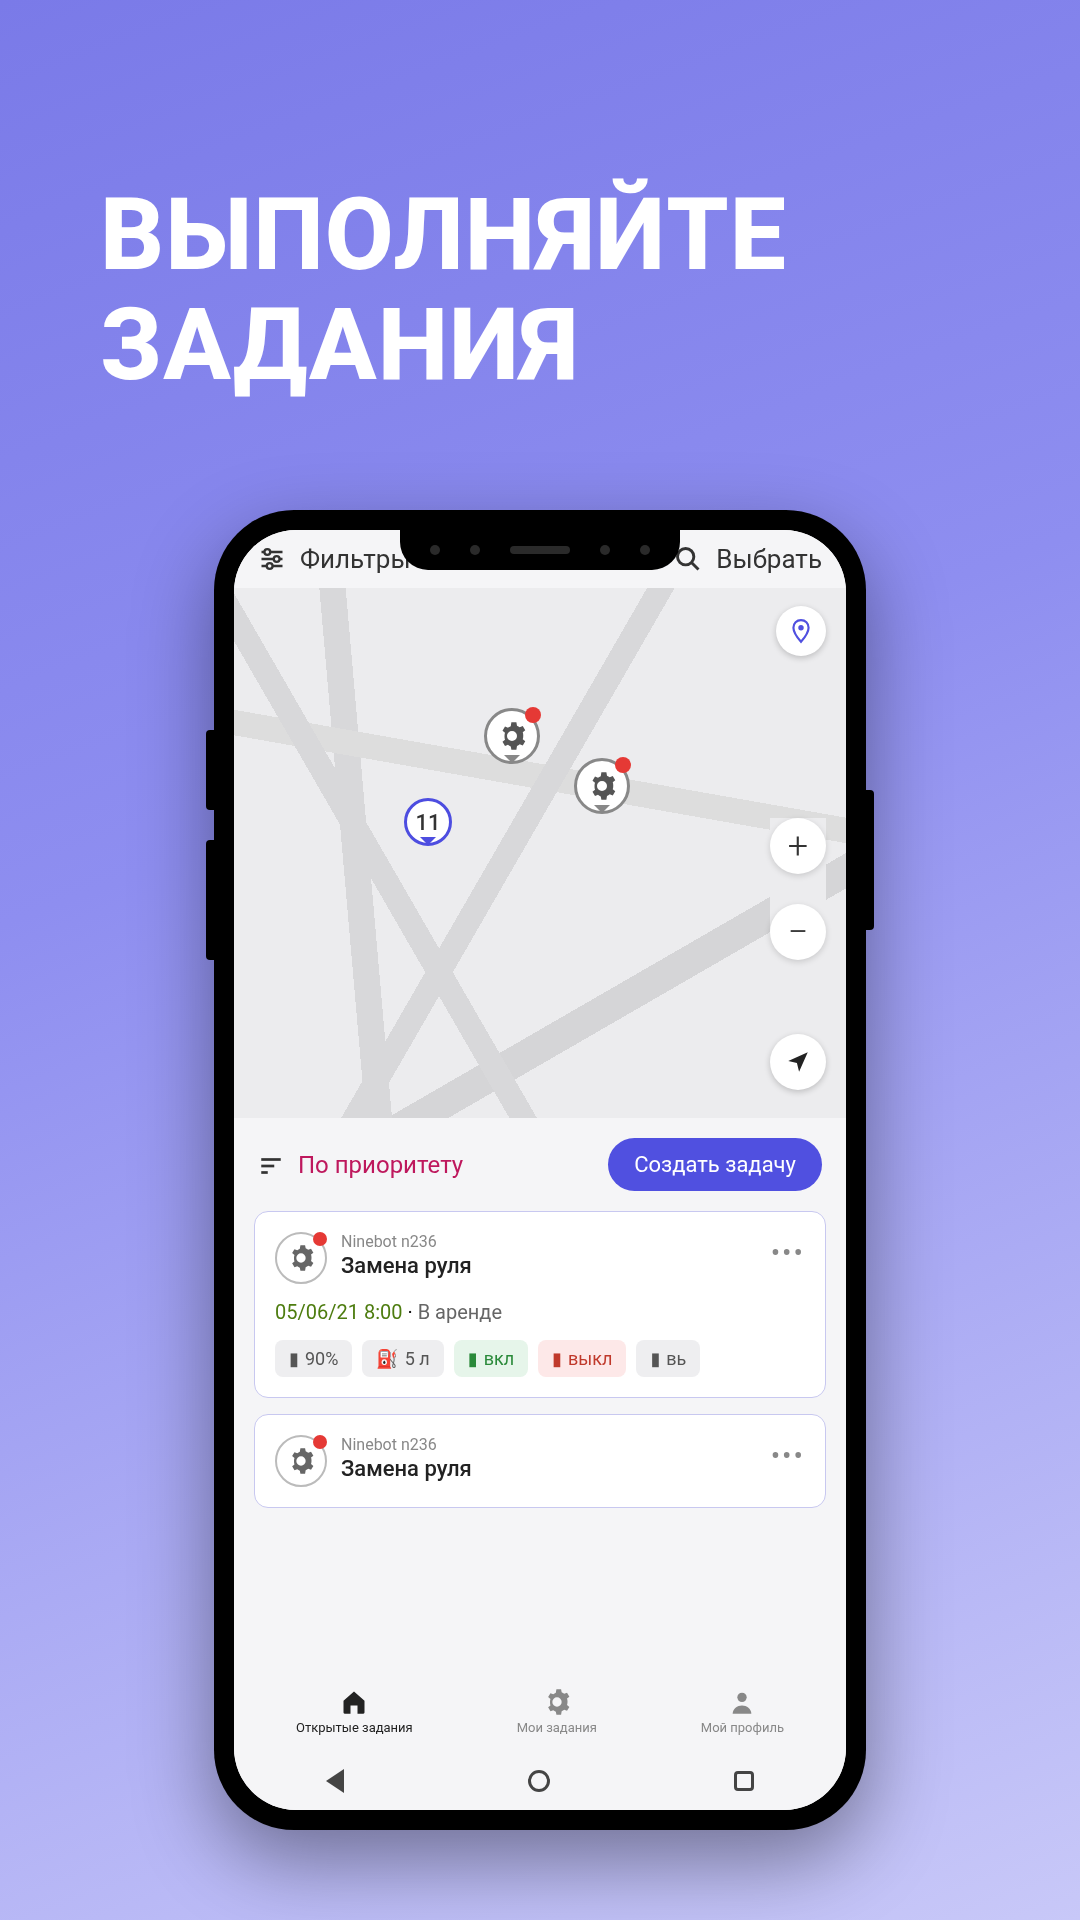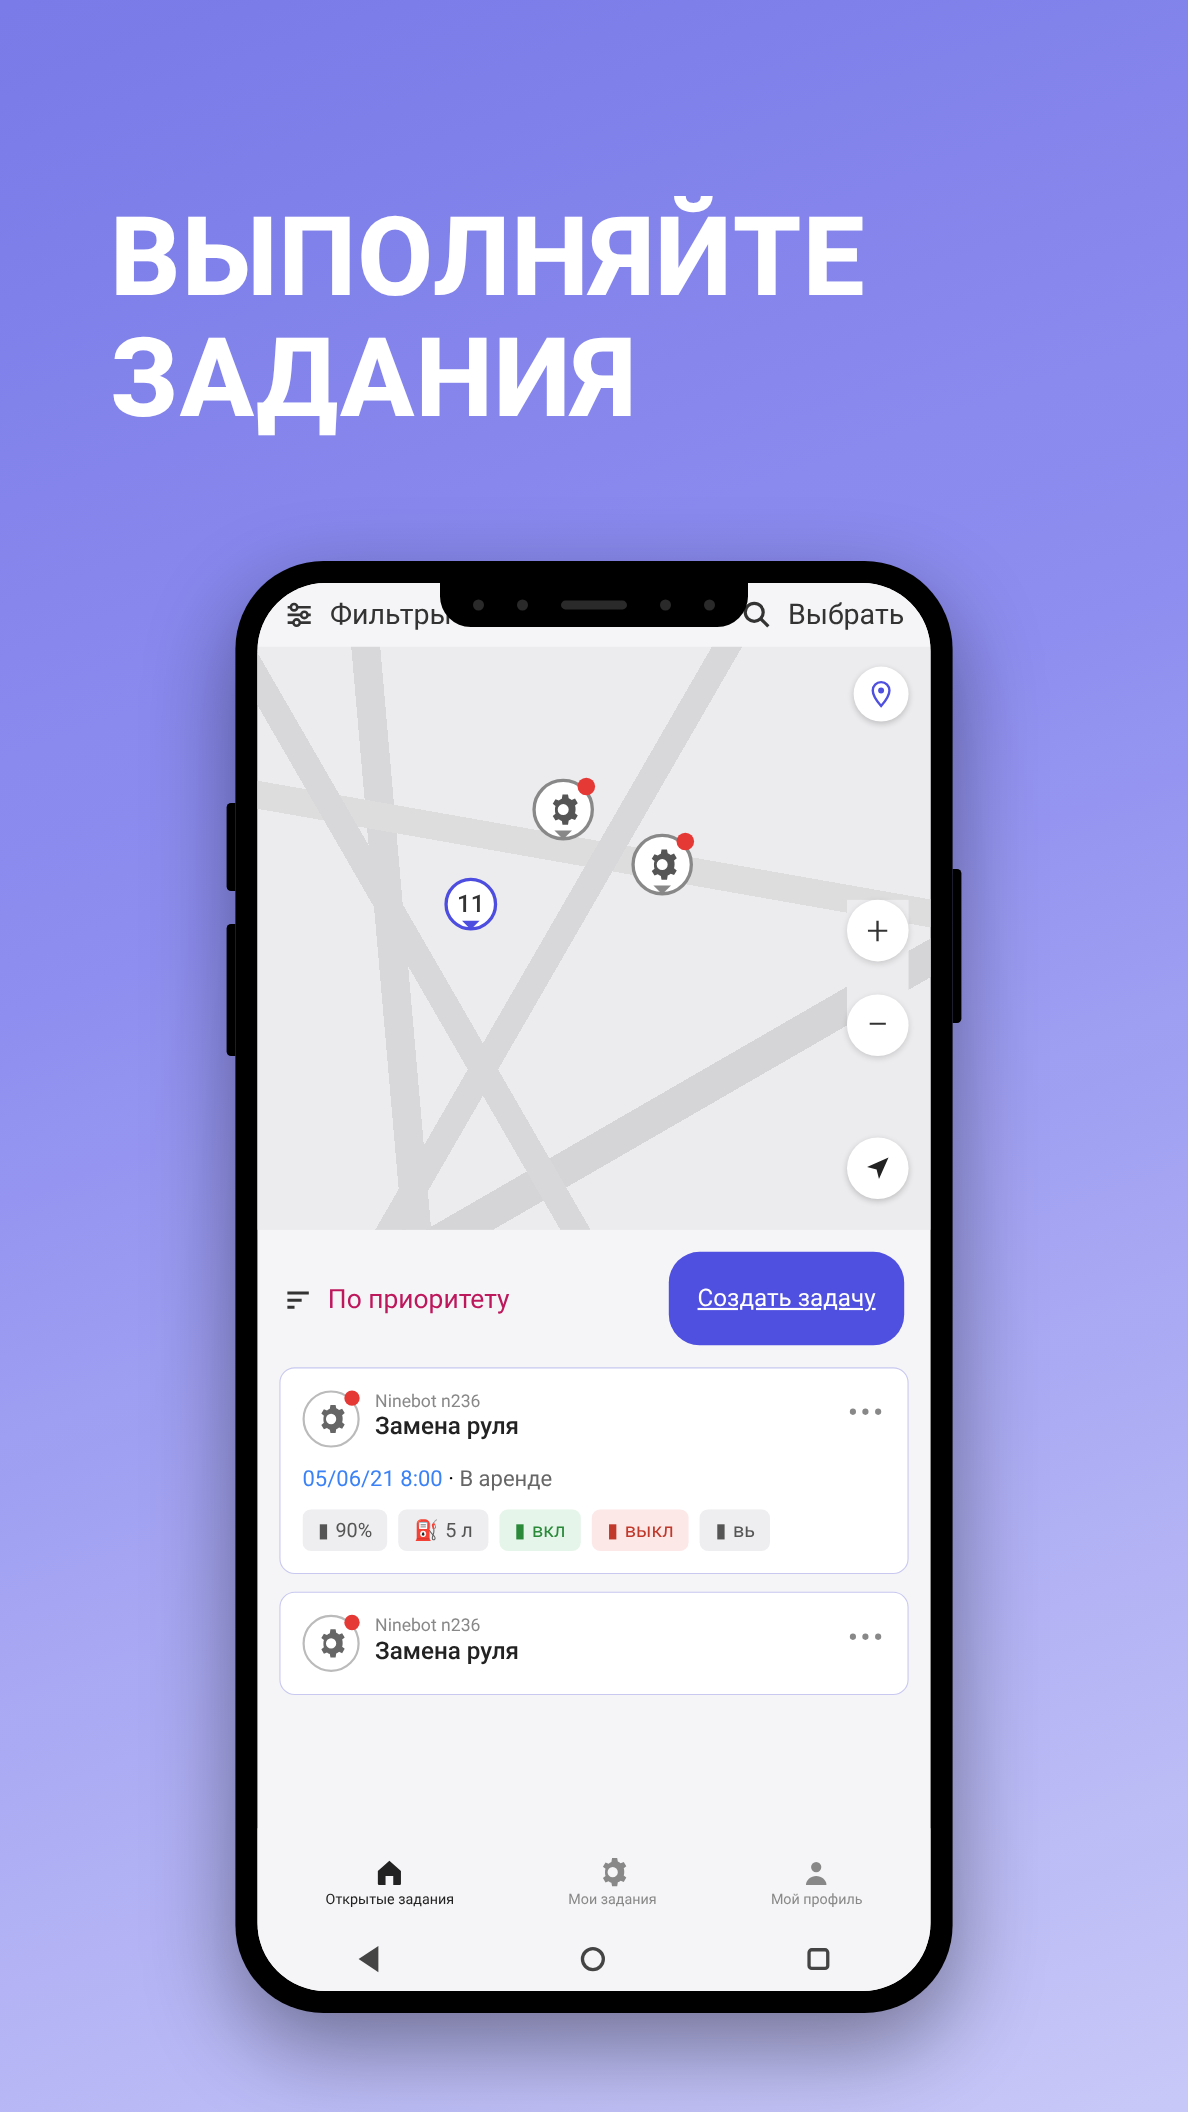--- a/index.html
+++ b/index.html
@@ -220,24 +220,23 @@
 .sort-bar {
   display: flex;
   align-items: center;
   justify-content: space-between;
   padding: 20px 24px;
 }
 .sort-left { display: flex; align-items: flex-end; gap: 14px; font-size: 24px; color: #be185d; }
 .create-btn {
   background: #5050e0;
   color: #fff;
-  padding: 30px 26px;
+  padding: 14px 26px;
   border-radius: 28px;
   font-size: 22px;
-  text-decoration: underline;
 }
 .task-card {
   margin: 0 20px 16px;
   background: #fff;
   border: 1.5px solid #c8c8f0;
   border-radius: 14px;
   padding: 20px;
 }
 .task-head { display: flex; align-items: flex-start; gap: 14px; }
 .task-icon {
@@ -258,21 +257,21 @@
   width: 14px;
   height: 14px;
   background: #e53935;
   border-radius: 50%;
 }
 .task-texts { flex: 1; }
 .task-vehicle { color: #888; font-size: 16px; margin-bottom: 2px; }
 .task-title { font-size: 22px; color: #222; font-weight: 500; }
 .task-more { color: #888; font-size: 28px; letter-spacing: 2px; padding-top: 4px; }
 .task-meta { margin-top: 16px; font-size: 20px; }
-.task-date { color: #3b82f6; }
+.task-date { color: #4d7c0f; }
 .task-status { color: #666; }
 .task-chips { display: flex; gap: 10px; margin-top: 16px; overflow: hidden; }
 .chip {
   padding: 8px 14px;
   border-radius: 8px;
   font-size: 18px;
   display: flex;
   align-items: center;
   gap: 6px;
   white-space: nowrap;

